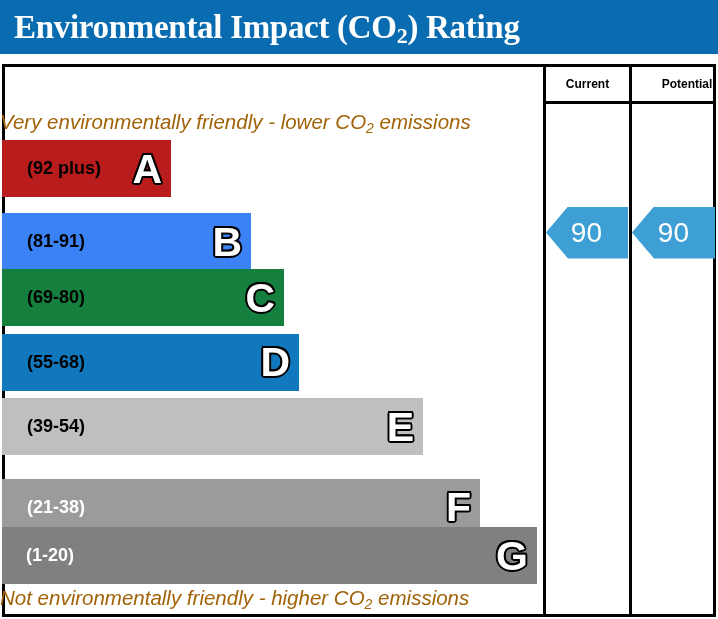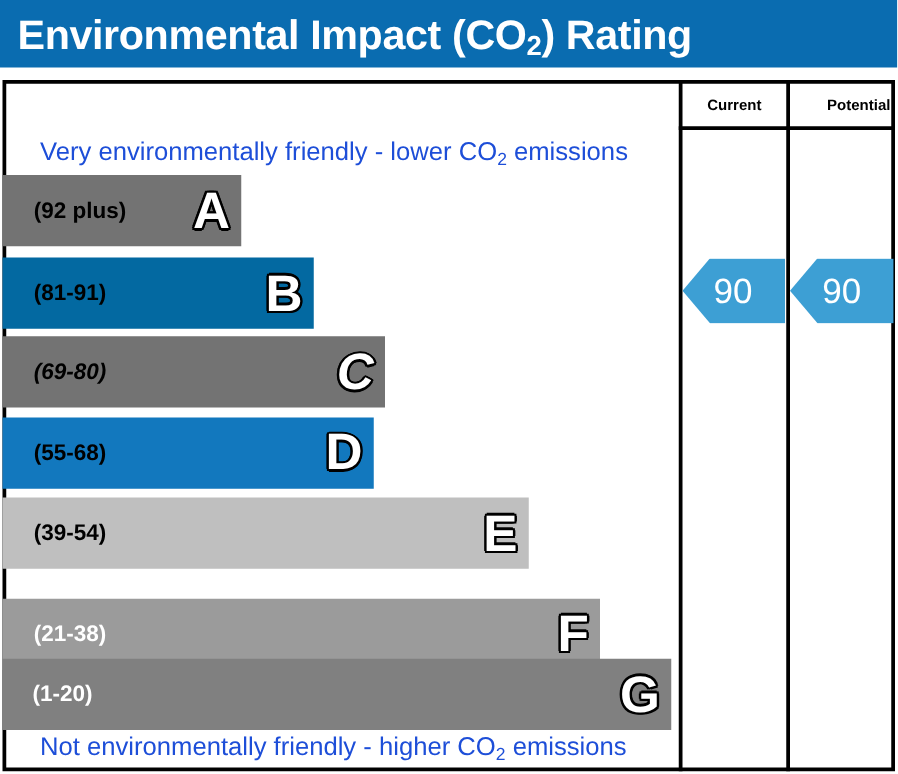--- a/index.html
+++ b/index.html
@@ -23,20 +23,21 @@
   .title-bar {
     position: absolute;
     left: 0;
     top: 0;
     width: 718px;
     height: 54px;
     background: #0a6cb0;
     display: flex;
     align-items: center;
     box-sizing: border-box;
+    font-family: Liberation Serif, serif;
   }
   .title-text {
     color: #ffffff;
     font-size: 33px;
     font-weight: bold;
     letter-spacing: -0.3px;
     padding-left: 14px;
     white-space: nowrap;
     line-height: 1;
   }
@@ -87,24 +88,25 @@
     font-size: 12px;
     font-weight: bold;
     color: #000000;
   }
   .col-header-current   { left: 546px; width: 83px; }
   .col-header-potential { left: 632px; width: 84px; margin-left: 13px; }
 
   
   .caption {
     position: absolute;
-    left: 32px;
+    left: 0;
     width: 520px;
     font-size: 20.5px;
-    color: #1d4ed8;
+    font-style: italic;
+    color: #a16207;
     white-space: nowrap;
   }
   .caption sub {
     font-size: 14px;
     vertical-align: baseline;
     position: relative;
     top: 4px;
   }
   .caption-top    { top: 110px; }
   .caption-bottom { top: 586px; }
@@ -175,29 +177,29 @@
   <div class="vline vline-current"></div>
   <div class="vline vline-potential"></div>
   <div class="hline-header"></div>
 
   <div class="col-header col-header-current">Current</div>
   <div class="col-header col-header-potential">Potential</div>
 
   <div class="caption caption-top"><span>Very environmentally friendly - lower CO</span><sub>2</sub><span> emissions</span></div>
 
   <div class="bands">
-    <div class="band" style="top: 0px; width: 191px; background: #737373;">
+    <div class="band" style="top: 0px; width: 169px; background: #b91c1c;">
       <span class="band-range" style="color: rgb(0, 0, 0);">(92 plus)</span>
       <span class="band-letter">A</span>
     </div>
-    <div class="band" style="top: 66px; width: 249px; background: #0369a1;">
+    <div class="band" style="top: 73px; width: 249px; background: #3b82f6;">
       <span class="band-range" style="color: rgb(0, 0, 0);">(81-91)</span>
       <span class="band-letter">B</span>
     </div>
-    <div class="band" style="top: 129px; width: 306px; background: #737373; font-style: italic;">
+    <div class="band" style="top: 129px; width: 282px; background: #15803d;">
       <span class="band-range" style="color: rgb(0, 0, 0);">(69-80)</span>
       <span class="band-letter">C</span>
     </div>
     <div class="band" style="top: 193.5px; width: 297px; background: rgb(18, 120, 190);">
       <span class="band-range" style="color: rgb(0, 0, 0);">(55-68)</span>
       <span class="band-letter">D</span>
     </div>
     <div class="band" style="top: 258px; width: 421px; background: rgb(191, 191, 191);">
       <span class="band-range" style="color: rgb(0, 0, 0);">(39-54)</span>
       <span class="band-letter">E</span>

